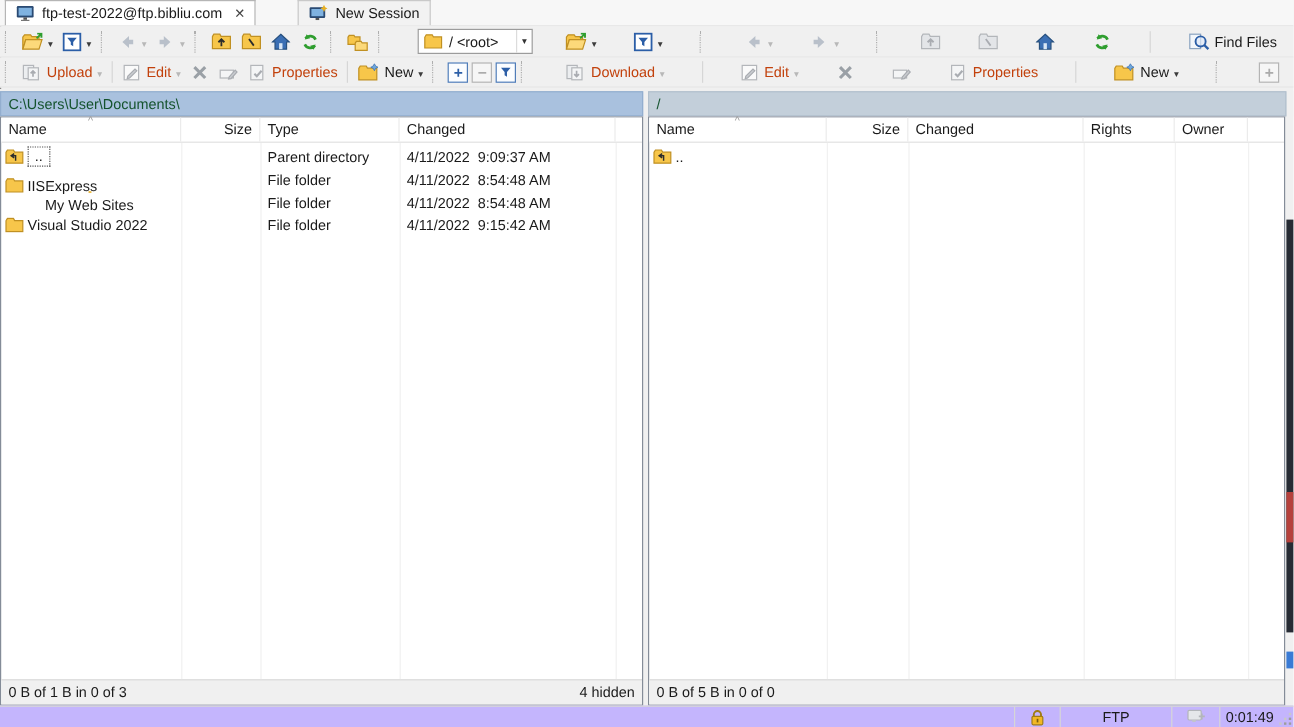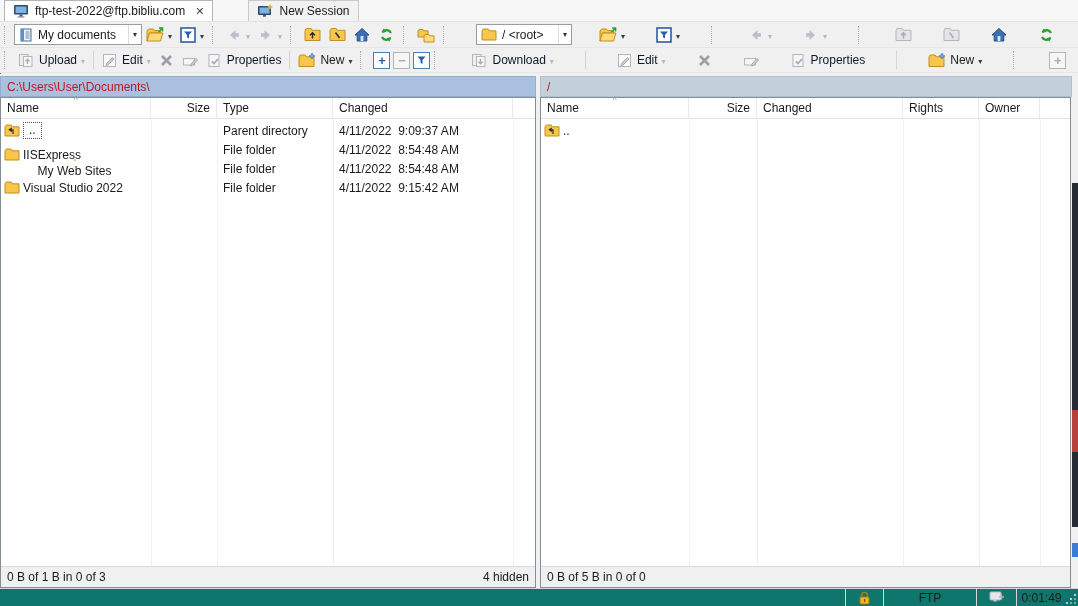--- a/index.html
+++ b/index.html
@@ -18,53 +18,53 @@
   .toolrow { position:absolute; left:0; width:1078px; background:#f0f0f0; display:flex; }
   .toolrow1 { top:22px; height:26px; border-bottom:1px solid #e7e7e7; }
   .toolrow2 { top:48px; height:25px; border-bottom:1px solid #e7e7e7; }
   .toolhalf { display:flex; align-items:center; height:100%; }
   .toolhalf.lefthalf { width:537px; }
   .toolhalf.righthalf { flex:1;gap:23px; }
   .grip { width:7px; height:18px; border-left:1px dotted #aeaeae; margin:0 3px 0 4px; }
   .vsep { width:1px; height:18px; background:#d6d6d6; margin:0 4px; }
   .tbtn { display:inline-flex; align-items:center; gap:4px; height:22px; padding:0 3px; border:1px solid transparent; border-radius:2px; white-space:nowrap; }
   .tbtn .dd::after { content:"▾"; font-size:8px; color:#3c3c3c; }
-  .tbtn.disabled { color:#0f172a; }
+  .tbtn.disabled { color:#c2410c; }
   .tbtn.disabled .dd::after { color:#b8b8b8; }
   .combo { display:inline-flex; align-items:center; gap:5px; height:21px; background:#fff; border:1px solid #9c9c9c; padding:0 4px; }
   .combo .dd { border-left:1px solid #dcdcdc; padding-left:4px; height:100%; display:flex; align-items:center; }
   .combo .dd::after { content:"▾"; font-size:8px; color:#333; }
   .smallbox { width:17px; height:17px; border:1px solid #4f7cb8; background:#fbfdff; display:inline-flex; align-items:center; justify-content:center; margin-left:3px; font-weight:bold; color:#2b5ea7; font-size:13px; line-height:1; }
   .smallbox.gray { border-color:#b4b4b4; color:#ababab; background:#f6f6f6; }
   .label { white-space:nowrap; }
 
   
   .pathrow { position:absolute; left:0; top:76px; width:1078px; height:21px; background:#f0f0f0; }
-  .pathbar { position:absolute; top:0; height:21px; display:flex; align-items:center; padding-left:6px; font-size:12px; color:#b91c1c; }
+  .pathbar { position:absolute; top:0; height:21px; display:flex; align-items:center; padding-left:6px; font-size:12px; color:#14532d; }
   .pathbar.active { left:0; width:536px; background:#a9c1de; border:1px solid #93aecf; }
   .pathbar.remote { left:540px; width:532px; background:#c3cfda; border:1px solid #b2c0cd; }
 
   
   .panel { position:absolute; top:97px; height:491px; background:#fff; border:1px solid #848c98; display:flex; flex-direction:column; }
   .panel.leftpanel { left:0; width:536px; }
   .panel.rightpanel { left:540px; width:531px; }
   .phead { position:relative; height:21px; border-bottom:1px solid #e2e2e2; display:flex; flex:0 0 21px; background:#fff; }
   .pcol { position:relative; display:flex; align-items:center; padding:0 6px; border-right:1px solid #ebebeb; color:#1a1a1a; }
   .pcol.right { justify-content:flex-end; }
   .sortcaret { position:absolute; top:-3px; left:50%; transform:translateX(-50%); font-size:9px; color:#9a9a9a; }
   .pbody { position:relative; flex:1; overflow:hidden; }
   .gridline { position:absolute; top:0; bottom:0; width:1px; background:#f1f1f1; }
   .frow { position:absolute; left:0; height:19px; display:flex; align-items:center; width:100%; }
   .fcell { display:flex; align-items:center; height:19px; padding:0 6px; white-space:pre; overflow:hidden; }
   .fcell.name { padding-left:3px; gap:3px; }
   .focusbox { border:1px dotted #555; padding:0 5px 1px 5px; }
   .pstatus { flex:0 0 21px; background:#f0f0f0; border-top:1px solid #dadada; display:flex; align-items:center; justify-content:space-between; padding:0 6px; }
 
   
-  .statusbar { position:absolute; left:0; top:588px; width:1078px; height:18px; background:#0f766e; border-top:1px solid #d6d6d6; display:flex; justify-content:flex-end; align-items:stretch; }
+  .statusbar { position:absolute; left:0; top:588px; width:1078px; height:18px; background:#c4b5fd; border-top:1px solid #d6d6d6; display:flex; justify-content:flex-end; align-items:stretch; }
   .seg { display:flex; align-items:center; justify-content:center; border-left:1px solid #d6d6d6; padding:0 6px; }
   .seg.lock { width:38px; }
   .seg.proto { width:93px; }
   .seg.ticon { width:40px; }
   .seg.time { width:50px; }
   .gripcorner { width:12px; position:relative; }
   .gripcorner::after { content:""; position:absolute; right:2px; bottom:2px; width:2px; height:2px; background:#9d9d9d; box-shadow:-4px 0 #9d9d9d, 0 -4px #9d9d9d, -4px -4px #c9c9c9, -8px 0 #c9c9c9, 0 -8px #c9c9c9; }
 
   
   .sliver { position:absolute; left:1072px; width:6px; }
@@ -103,31 +103,20 @@
           </svg>
       </span>
       <span class="label">New Session</span>
     </div>
   </div>
 
   <div class="toolrow toolrow1">
 
     <div class="toolhalf lefthalf">
       <div class="grip"></div>
-      <div class="combo" style="width:128px;">
-        <span>
-          <svg width="14" height="14" viewBox="0 0 14 14">
-              <rect x="2" y="1" width="10" height="12" fill="#eef4fb" stroke="#3a6ea5"></rect>
-              <rect x="2" y="1" width="3" height="12" fill="#5b8fc6"></rect>
-              <path d="M6.5 4 h4 M6.5 6 h4 M6.5 8 h4 M6.5 10 h4" stroke="#7a8aa0" stroke-width="1"></path>
-            </svg>
-        </span>
-        <span class="label" style="flex:1">My documents</span>
-        <span class="dd"></span>
-      </div>
       <div class="tbtn">
         <svg width="18" height="15" viewBox="0 0 18 15">
             <path d="M1 4 l1.5 -2 h5 l1 1.5 h6 v2.5 h-11 l-2.5 8 z" fill="#f7c64a" stroke="#c09022"></path>
             <path d="M3.5 6 h13.5 l-2.5 8 h-13.5 z" fill="#fcd97a" stroke="#c09022"></path>
             <path d="M13 1 l3.5 0 0 3.5 M16.5 1 l-4 4" stroke="#2f9e2f" stroke-width="1.6" fill="none"></path>
           </svg>
         <span class="dd"></span>
       </div>
       <div class="tbtn">
         <svg width="16" height="16" viewBox="0 0 16 16">

